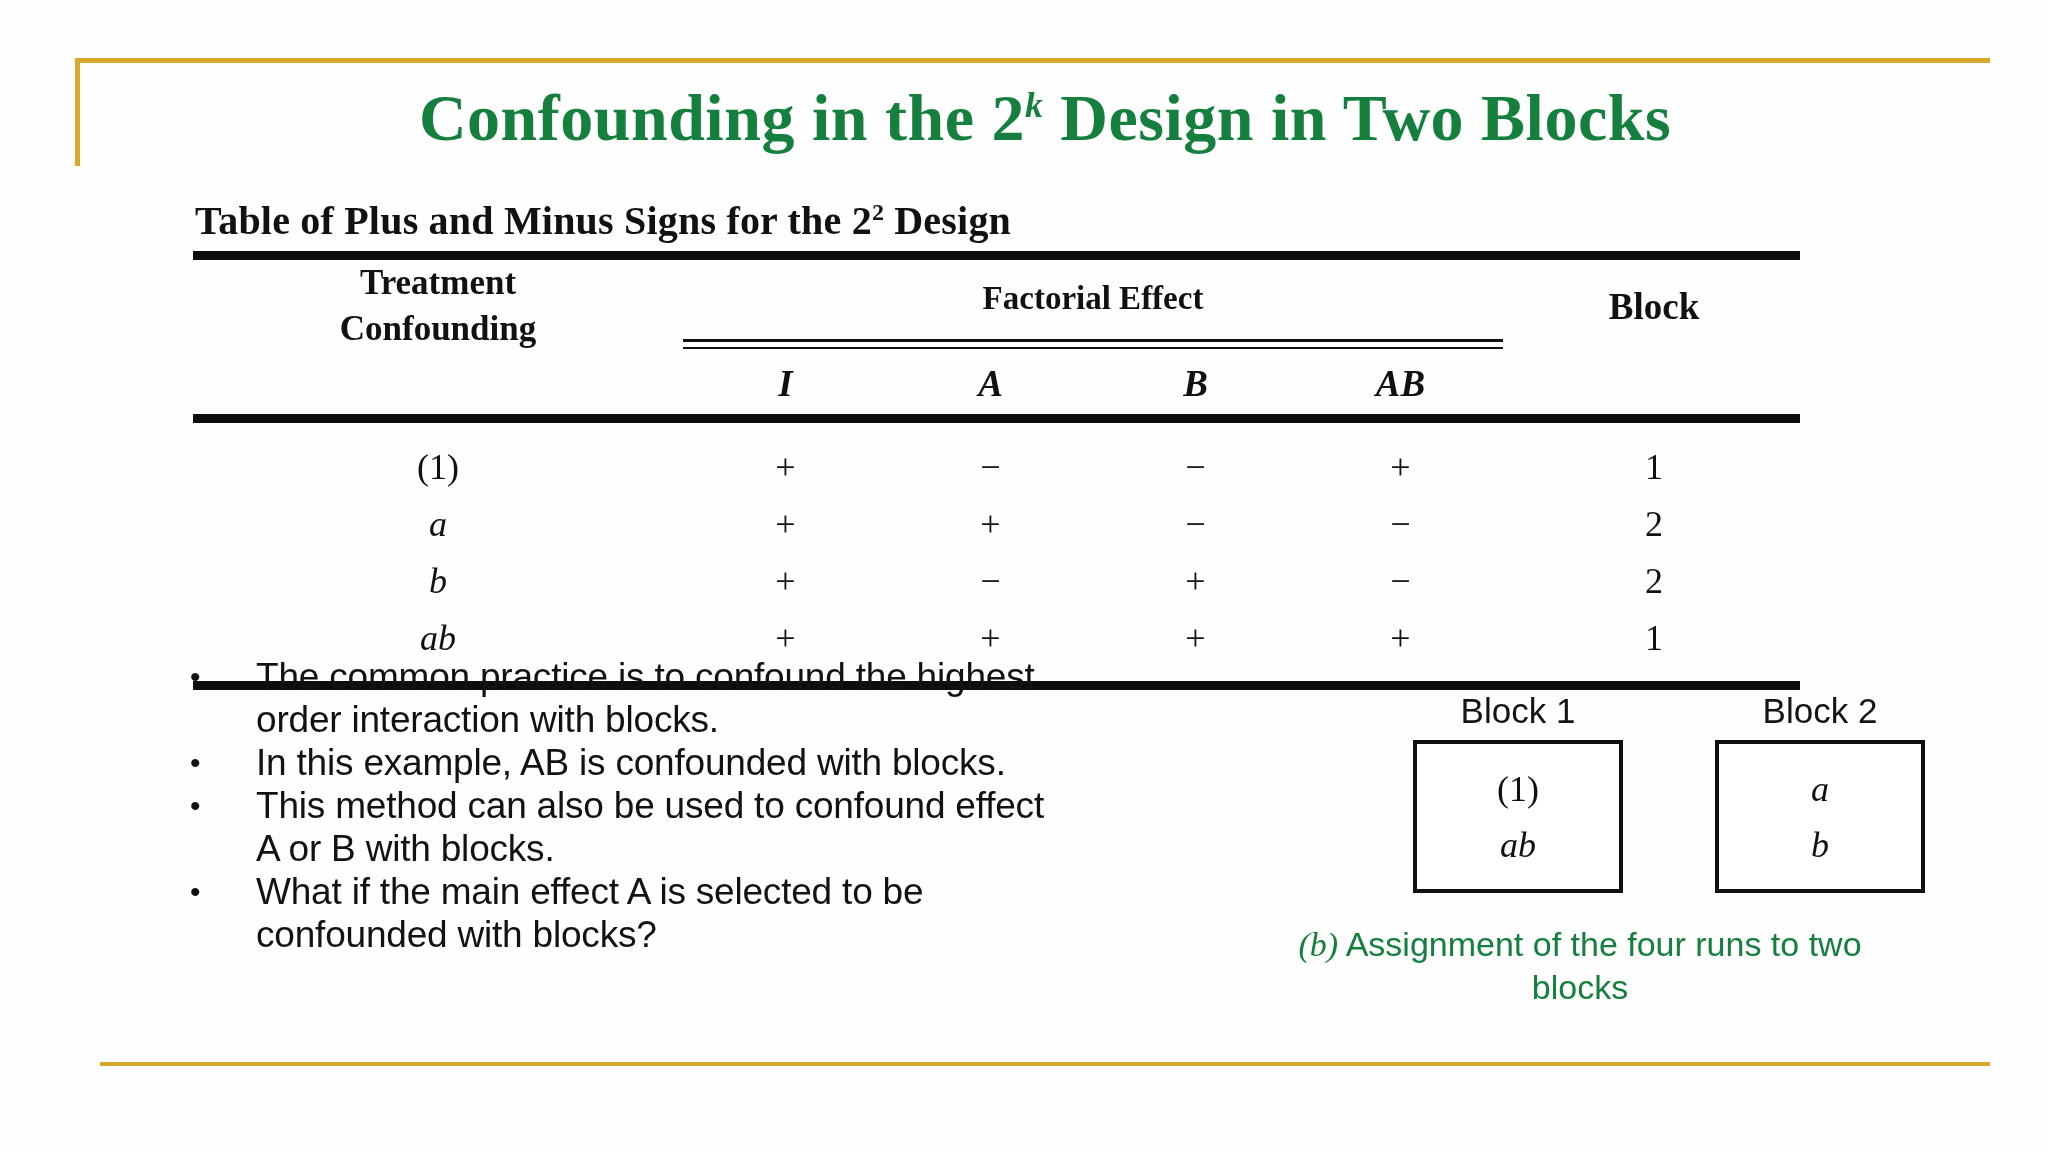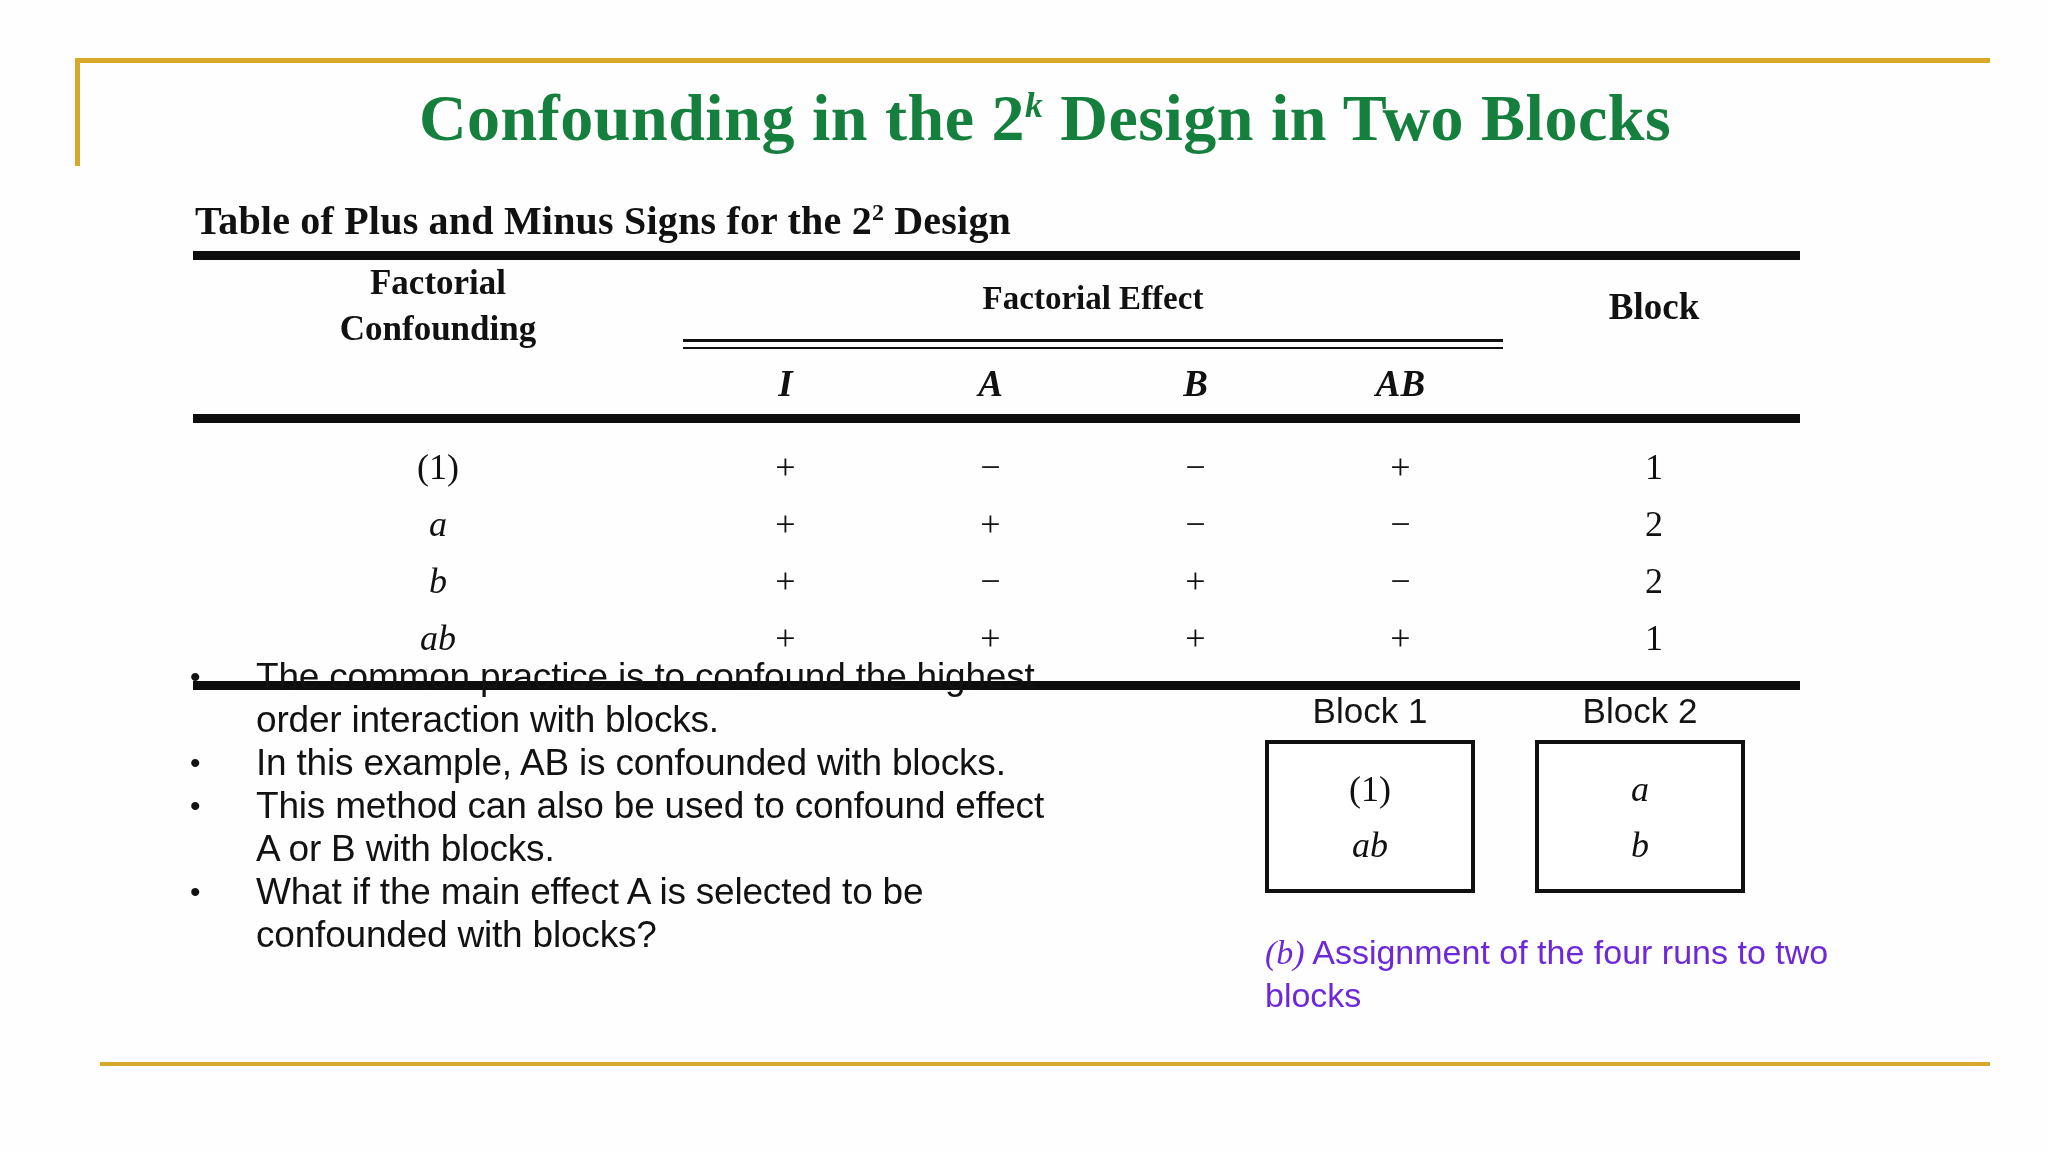--- a/index.html
+++ b/index.html
@@ -185,22 +185,22 @@
 
   
   #blocks-figure {
     position: absolute;
     left: 1265px;
     top: 688px;
     width: 660px;
   }
   .blocks-row {
     display: flex;
-    justify-content: flex-start;
-    gap: 60px;
+    justify-content: flex-end;
+    gap: 92px;
   }
   .block-col { width: 210px; }
   .block-label {
     text-align: center;
     font-size: 35px;
     line-height: 46px;
     color: #141414;
     margin-bottom: 6px;
   }
   .block-box {
@@ -214,26 +214,26 @@
     font-family: "Liberation Serif", "DejaVu Serif", serif;
   }
   .block-item {
     font-size: 36px;
     line-height: 56px;
     font-style: italic;
     color: #111;
   }
   .block-item.upright { font-style: normal; }
   #blocks-caption {
-    margin-top: 38px;
+    margin-top: 30px;
     width: 630px;
-    text-align: left;
+    text-align: center;
     font-size: 34px;
     line-height: 42px;
-    color: #6d28d9;
+    color: #15803d;
   }
   #blocks-caption .ital {
     font-family: "Liberation Serif", "DejaVu Serif", serif;
     font-style: italic;
   }
 </style>
 </head>
 <body>
 
 <div id="slide-frame-top"></div>
@@ -253,21 +253,21 @@
       <col class="c-treat">
       <col class="c-eff">
         <col class="c-eff">
         <col class="c-eff">
         <col class="c-eff">
       <col class="c-blk">
     </colgroup>
     <thead>
       <tr>
         <td rowspan="2" class="treat-head">
-          <div>Factorial</div>
+          <div>Treatment</div>
           <div>Confounding</div>
         </td>
         <th colspan="4" class="group-head">Factorial Effect</th>
         <th rowspan="2" class="col-head upright">Block</th>
       </tr>
       <tr>
         <td colspan="4" class="group-rule-cell">
           <div class="group-rule"></div>
         </td>
       </tr>

